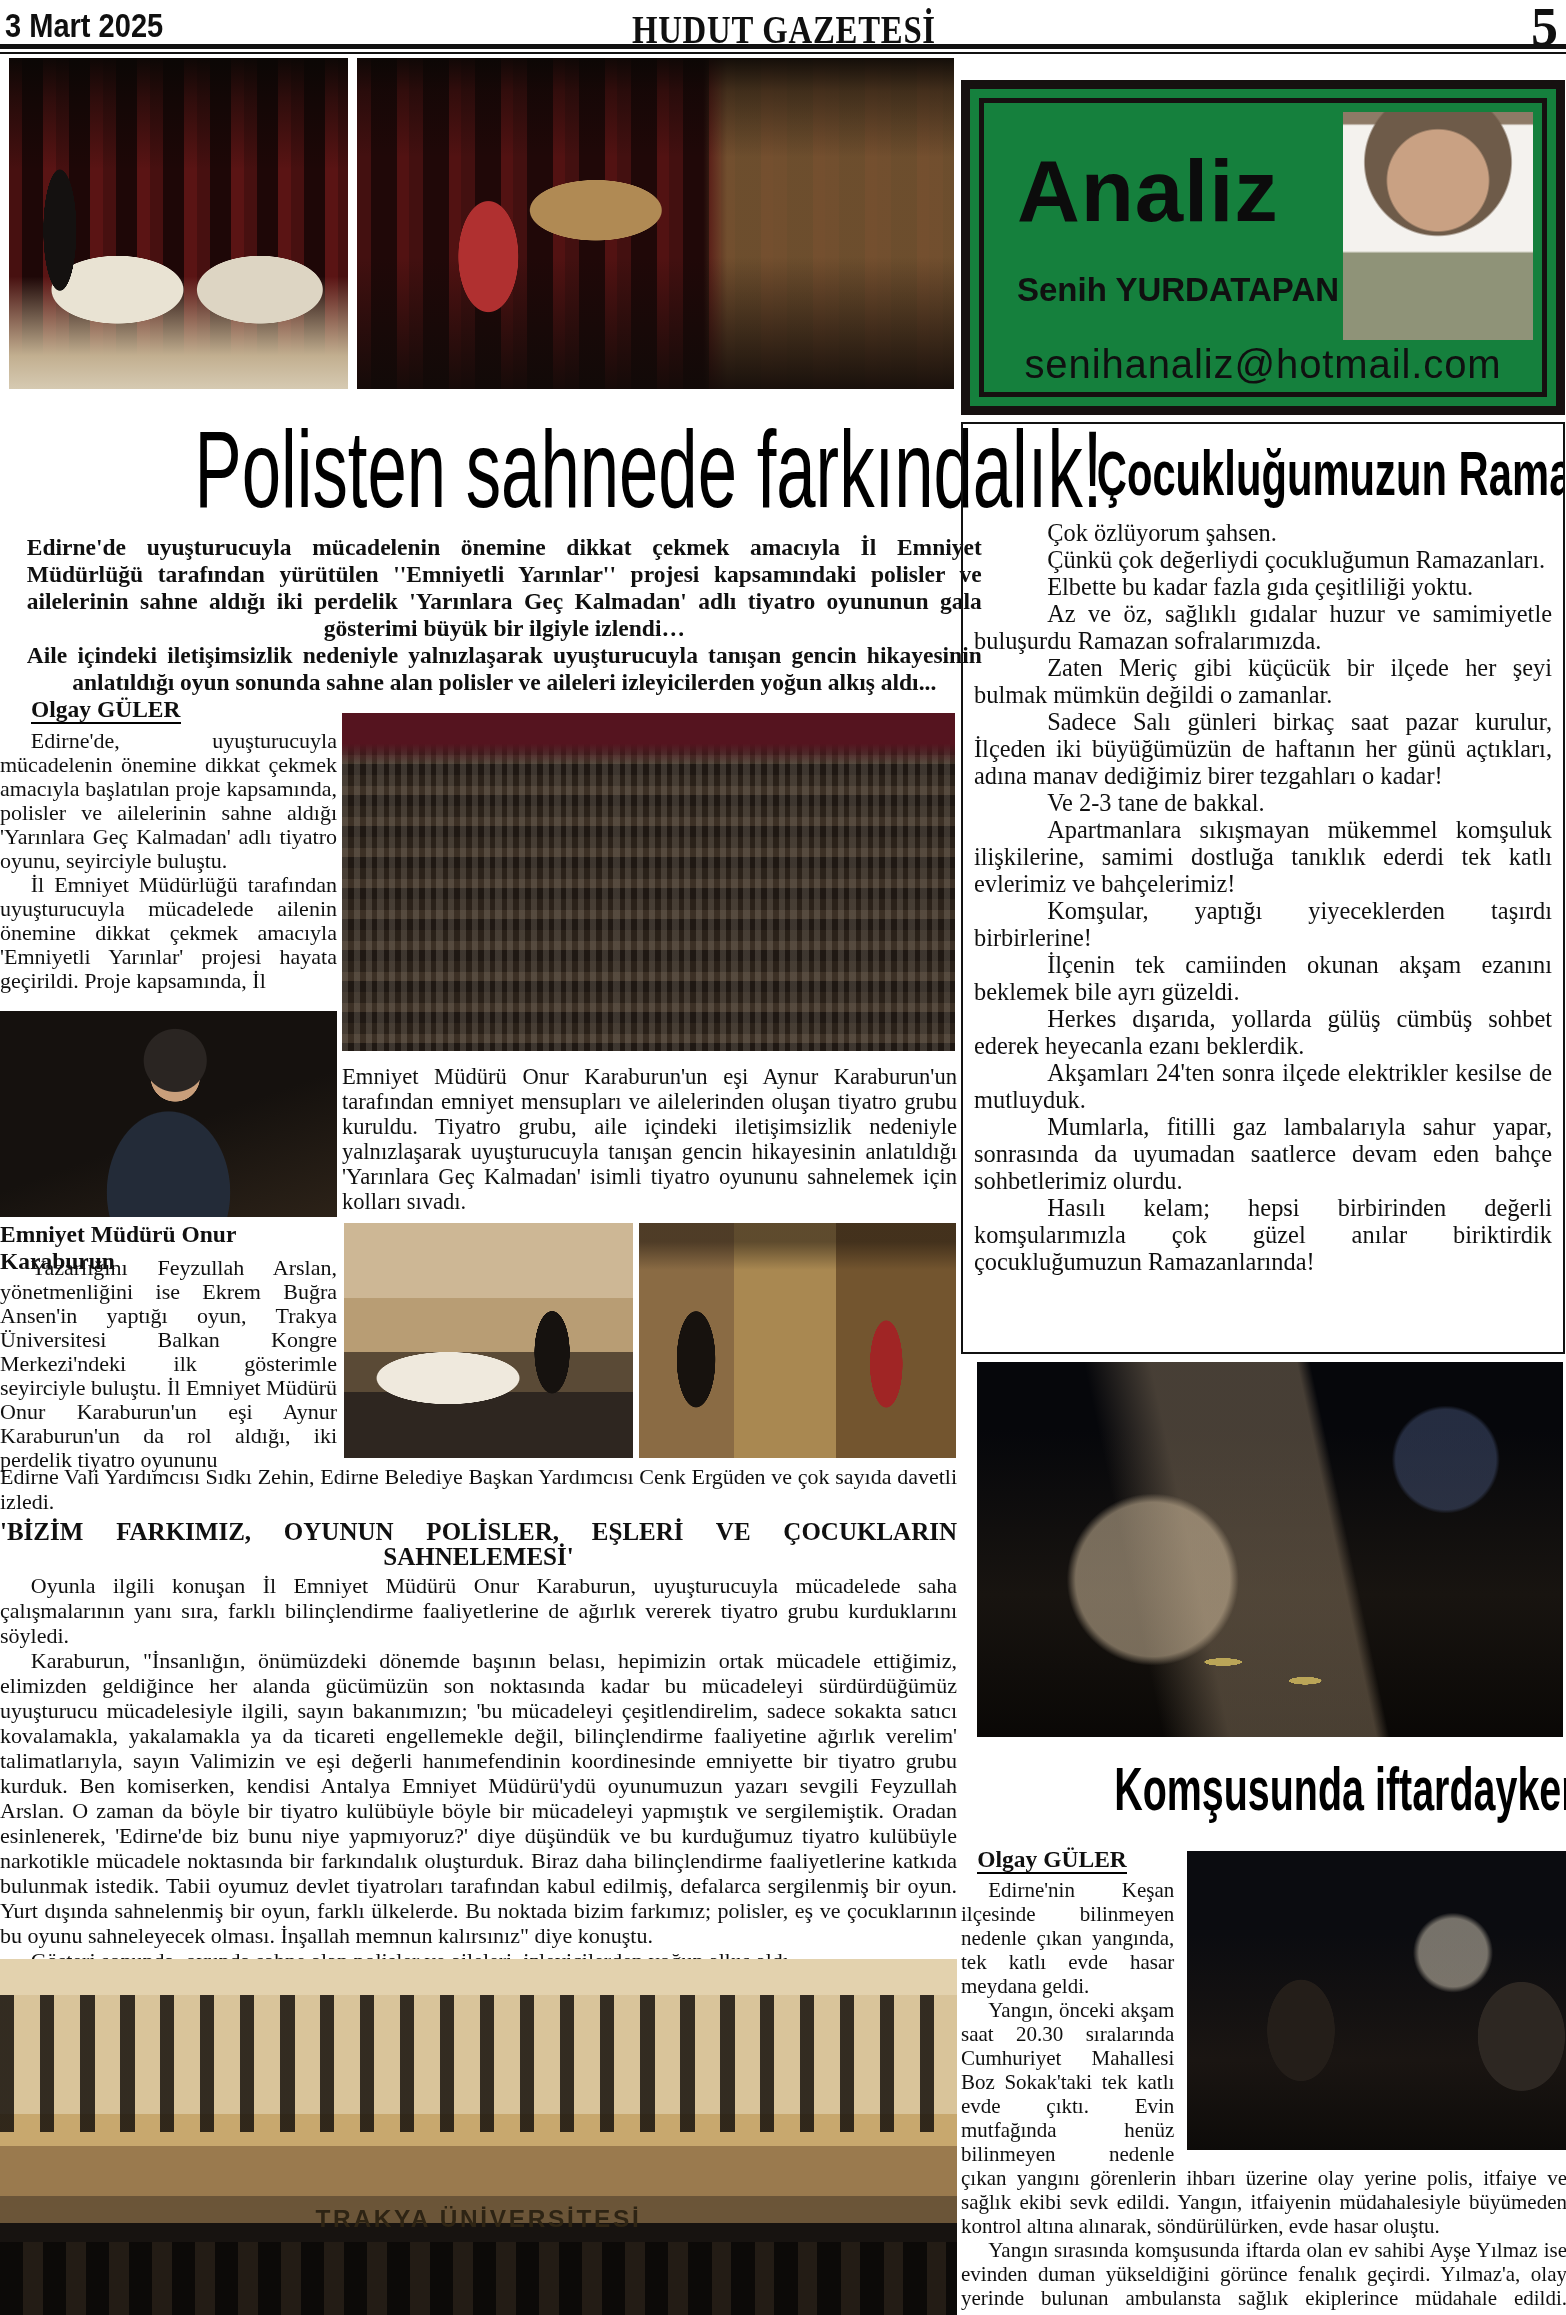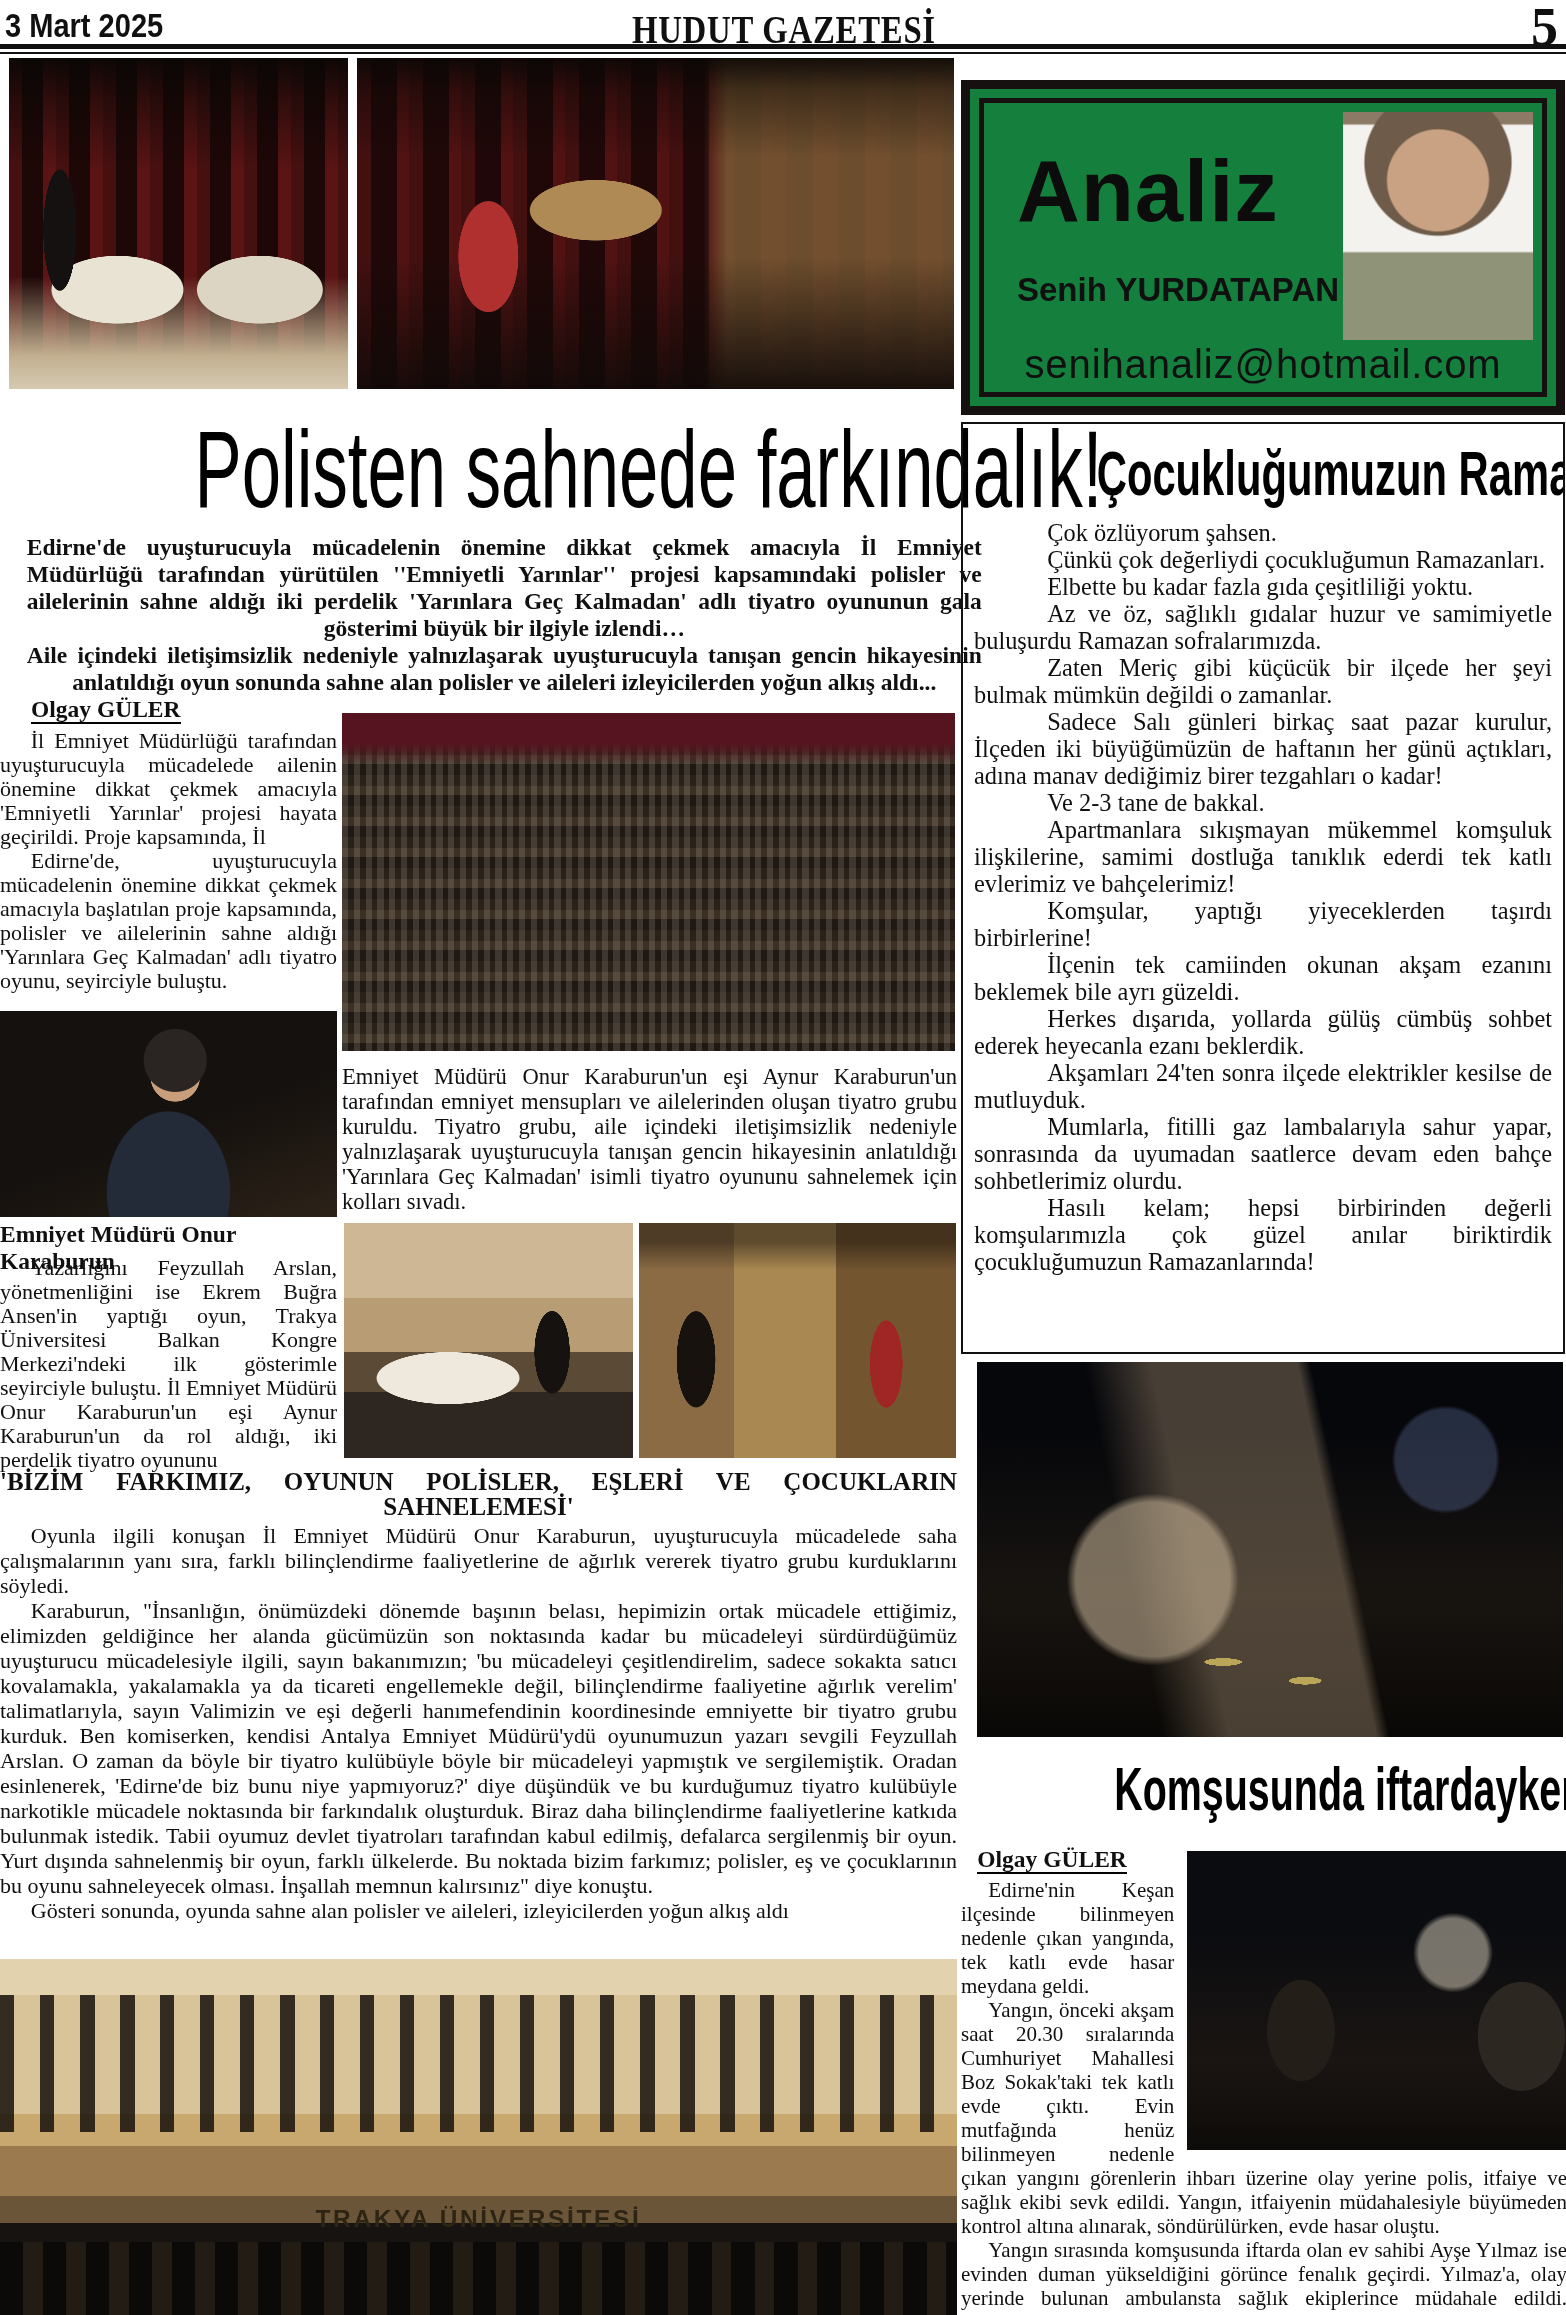--- a/index.html
+++ b/index.html
@@ -142,36 +142,37 @@
   </div>
 
   <div class="abs main-headline"><span class="cond">Polisten sahnede farkındalık!</span></div>
   <div class="abs lead">
     <p>Edirne'de uyuşturucuyla mücadelenin önemine dikkat çekmek amacıyla İl Emniyet Müdürlüğü tarafından yürütülen ''Emniyetli Yarınlar'' projesi kapsamındaki polisler ve ailelerinin sahne aldığı iki perdelik 'Yarınlara Geç Kalmadan' adlı tiyatro oyununun gala gösterimi büyük bir ilgiyle izlendi…</p>
     <p>Aile içindeki iletişimsizlik nedeniyle yalnızlaşarak uyuşturucuyla tanışan gencin hikayesinin anlatıldığı oyun sonunda sahne alan polisler ve aileleri izleyicilerden yoğun alkış aldı...</p>
   </div>
   <div class="abs byline1"><span class="byline">Olgay GÜLER</span></div>
 
   <div class="abs col1">
+    <p>Edirne'de, uyuşturucuyla mücadelenin önemine dikkat çekmek amacıyla başlatılan proje kapsamında, polisler ve ailelerinin sahne aldığı 'Yarınlara Geç Kalmadan' adlı tiyatro oyunu, seyirciyle buluştu.</p>
     <p>İl Emniyet Müdürlüğü tarafından uyuşturucuyla mücadelede ailenin önemine dikkat çekmek amacıyla 'Emniyetli Yarınlar' projesi hayata geçirildi. Proje kapsamında, İl</p>
-    <p>Edirne'de, uyuşturucuyla mücadelenin önemine dikkat çekmek amacıyla başlatılan proje kapsamında, polisler ve ailelerinin sahne aldığı 'Yarınlara Geç Kalmadan' adlı tiyatro oyunu, seyirciyle buluştu.</p>
   </div>
   <div class="ph ph-crowd" style="left:342px;top:713px;width:613px;height:338px;"></div>
   <div class="abs midpara">Emniyet Müdürü Onur Karaburun'un eşi Aynur Karaburun'un tarafından emniyet mensupları ve ailelerinden oluşan tiyatro grubu kuruldu. Tiyatro grubu, aile içindeki iletişimsizlik nedeniyle yalnızlaşarak uyuşturucuyla tanışan gencin hikayesinin anlatıldığı 'Yarınlara Geç Kalmadan' isimli tiyatro oyununu sahnelemek için kolları sıvadı.</div>
 
   <div class="ph ph-chief" style="left:0;top:1011px;width:337px;height:206px;"></div>
   <div class="abs caption">Emniyet Müdürü Onur Karaburun</div>
   <div class="abs col2">
     <p>Yazarlığını Feyzullah Arslan, yönetmenliğini ise Ekrem Buğra Ansen'in yaptığı oyun, Trakya Üniversitesi Balkan Kongre Merkezi'ndeki ilk gösterimle seyirciyle buluştu. İl Emniyet Müdürü Onur Karaburun'un eşi Aynur Karaburun'un da rol aldığı, iki perdelik tiyatro oyununu</p>
   </div>
 
   <div class="ph ph-c" style="left:344px;top:1223px;width:289px;height:235px;"></div>
   <div class="ph ph-d" style="left:639px;top:1223px;width:317px;height:235px;"></div>
 
   <div class="abs bottomflow">
+    <p>Edirne Vali Yardımcısı Sıdkı Zehin, Edirne Belediye Başkan Yardımcısı Cenk Ergüden ve çok sayıda davetli izledi.</p>
     <p class="subhead">'BİZİM FARKIMIZ, OYUNUN POLİSLER, EŞLERİ VE ÇOCUKLARIN SAHNELEMESİ'</p>
     <p class="ind">Oyunla ilgili konuşan İl Emniyet Müdürü Onur Karaburun, uyuşturucuyla mücadelede saha çalışmalarının yanı sıra, farklı bilinçlendirme faaliyetlerine de ağırlık vererek tiyatro grubu kurduklarını söyledi.</p>
     <p class="ind">Karaburun, "İnsanlığın, önümüzdeki dönemde başının belası, hepimizin ortak mücadele ettiğimiz, elimizden geldiğince her alanda gücümüzün son noktasında kadar bu mücadeleyi sürdürdüğümüz uyuşturucu mücadelesiyle ilgili, sayın bakanımızın; 'bu mücadeleyi çeşitlendirelim, sadece sokakta satıcı kovalamakla, yakalamakla ya da ticareti engellemekle değil, bilinçlendirme faaliyetine ağırlık verelim' talimatlarıyla, sayın Valimizin ve eşi değerli hanımefendinin koordinesinde emniyette bir tiyatro grubu kurduk. Ben komiserken, kendisi Antalya Emniyet Müdürü'ydü oyunumuzun yazarı sevgili Feyzullah Arslan. O zaman da böyle bir tiyatro kulübüyle böyle bir mücadeleyi yapmıştık ve sergilemiştik. Oradan esinlenerek, 'Edirne'de biz bunu niye yapmıyoruz?' diye düşündük ve bu kurduğumuz tiyatro kulübüyle narkotikle mücadele noktasında bir farkındalık oluşturduk. Biraz daha bilinçlendirme faaliyetlerine katkıda bulunmak istedik. Tabii oyumuz devlet tiyatroları tarafından kabul edilmiş, defalarca sergilenmiş bir oyun. Yurt dışında sahnelenmiş bir oyun, farklı ülkelerde. Bu noktada bizim farkımız; polisler, eş ve çocuklarının bu oyunu sahneleyecek olması. İnşallah memnun kalırsınız" diye konuştu.</p>
     <p class="ind">Gösteri sonunda, oyunda sahne alan polisler ve aileleri, izleyicilerden yoğun alkış aldı</p>
   </div>
 
   <div class="ph ph-stage" style="left:0;top:1959px;width:957px;height:456px;">
     <div class="stage-people"></div>
     <div class="stage-sign">TRAKYA ÜNİVERSİTESİ</div>
     <div class="audience"></div>

